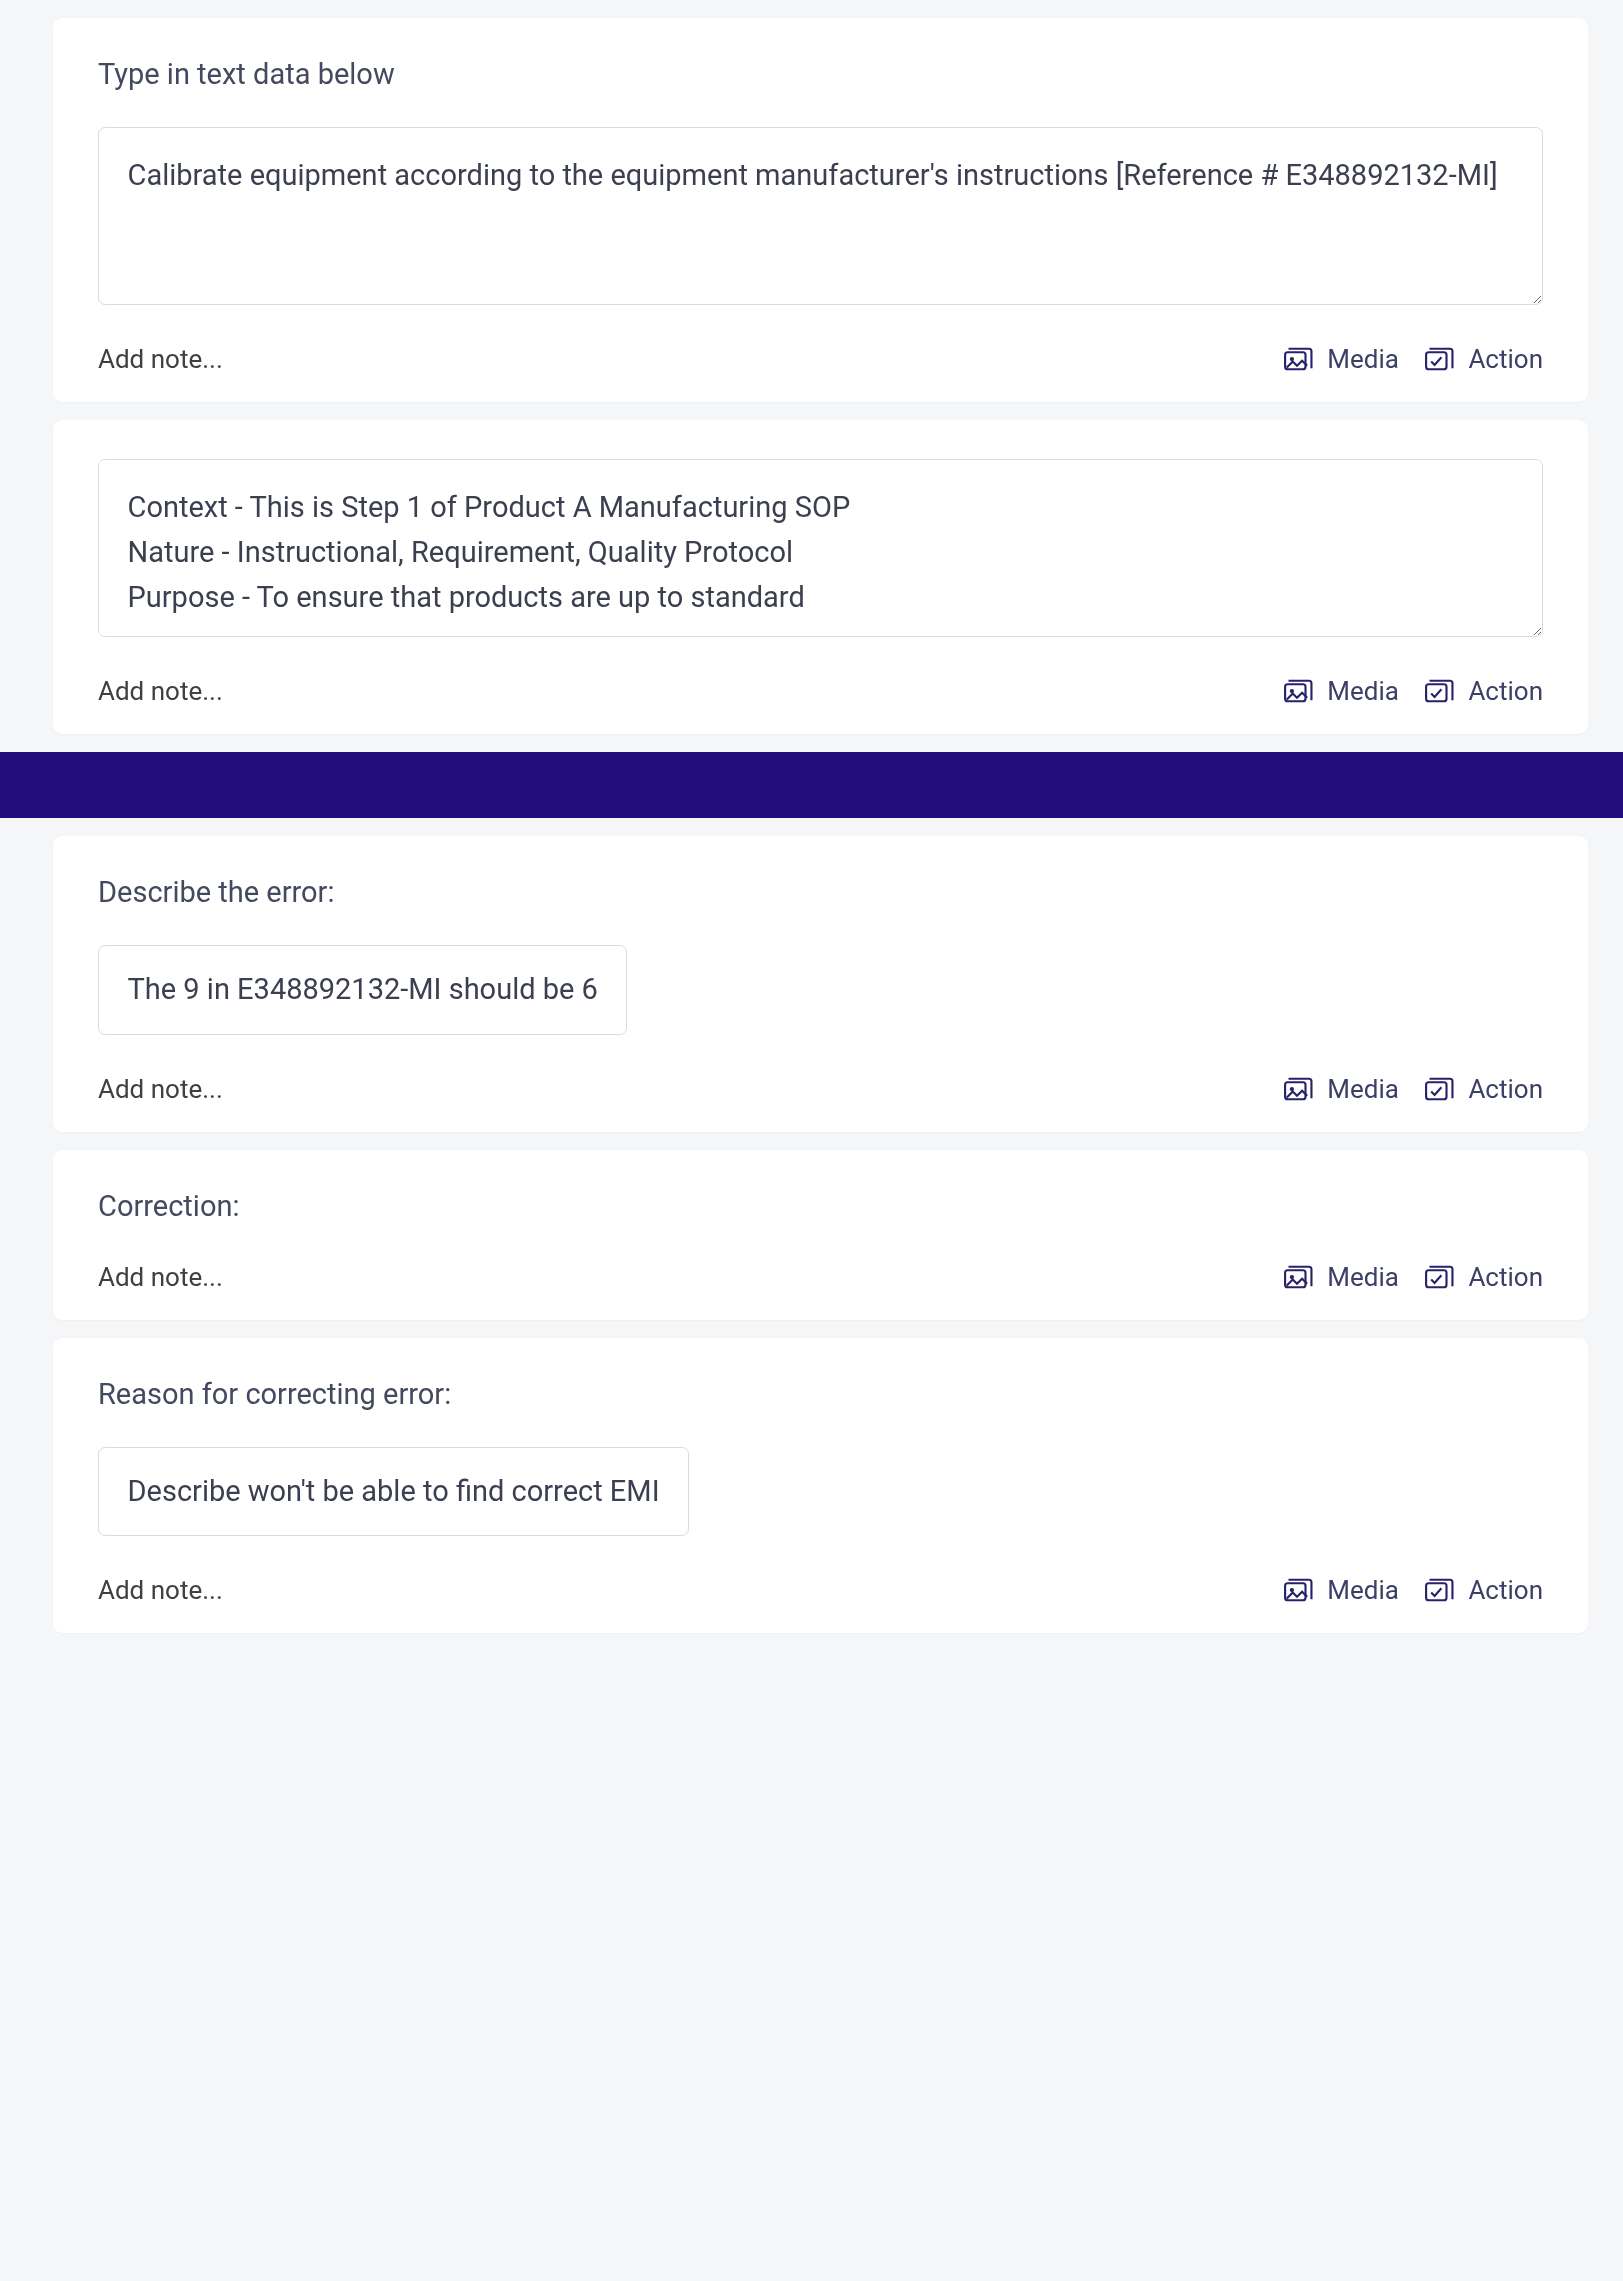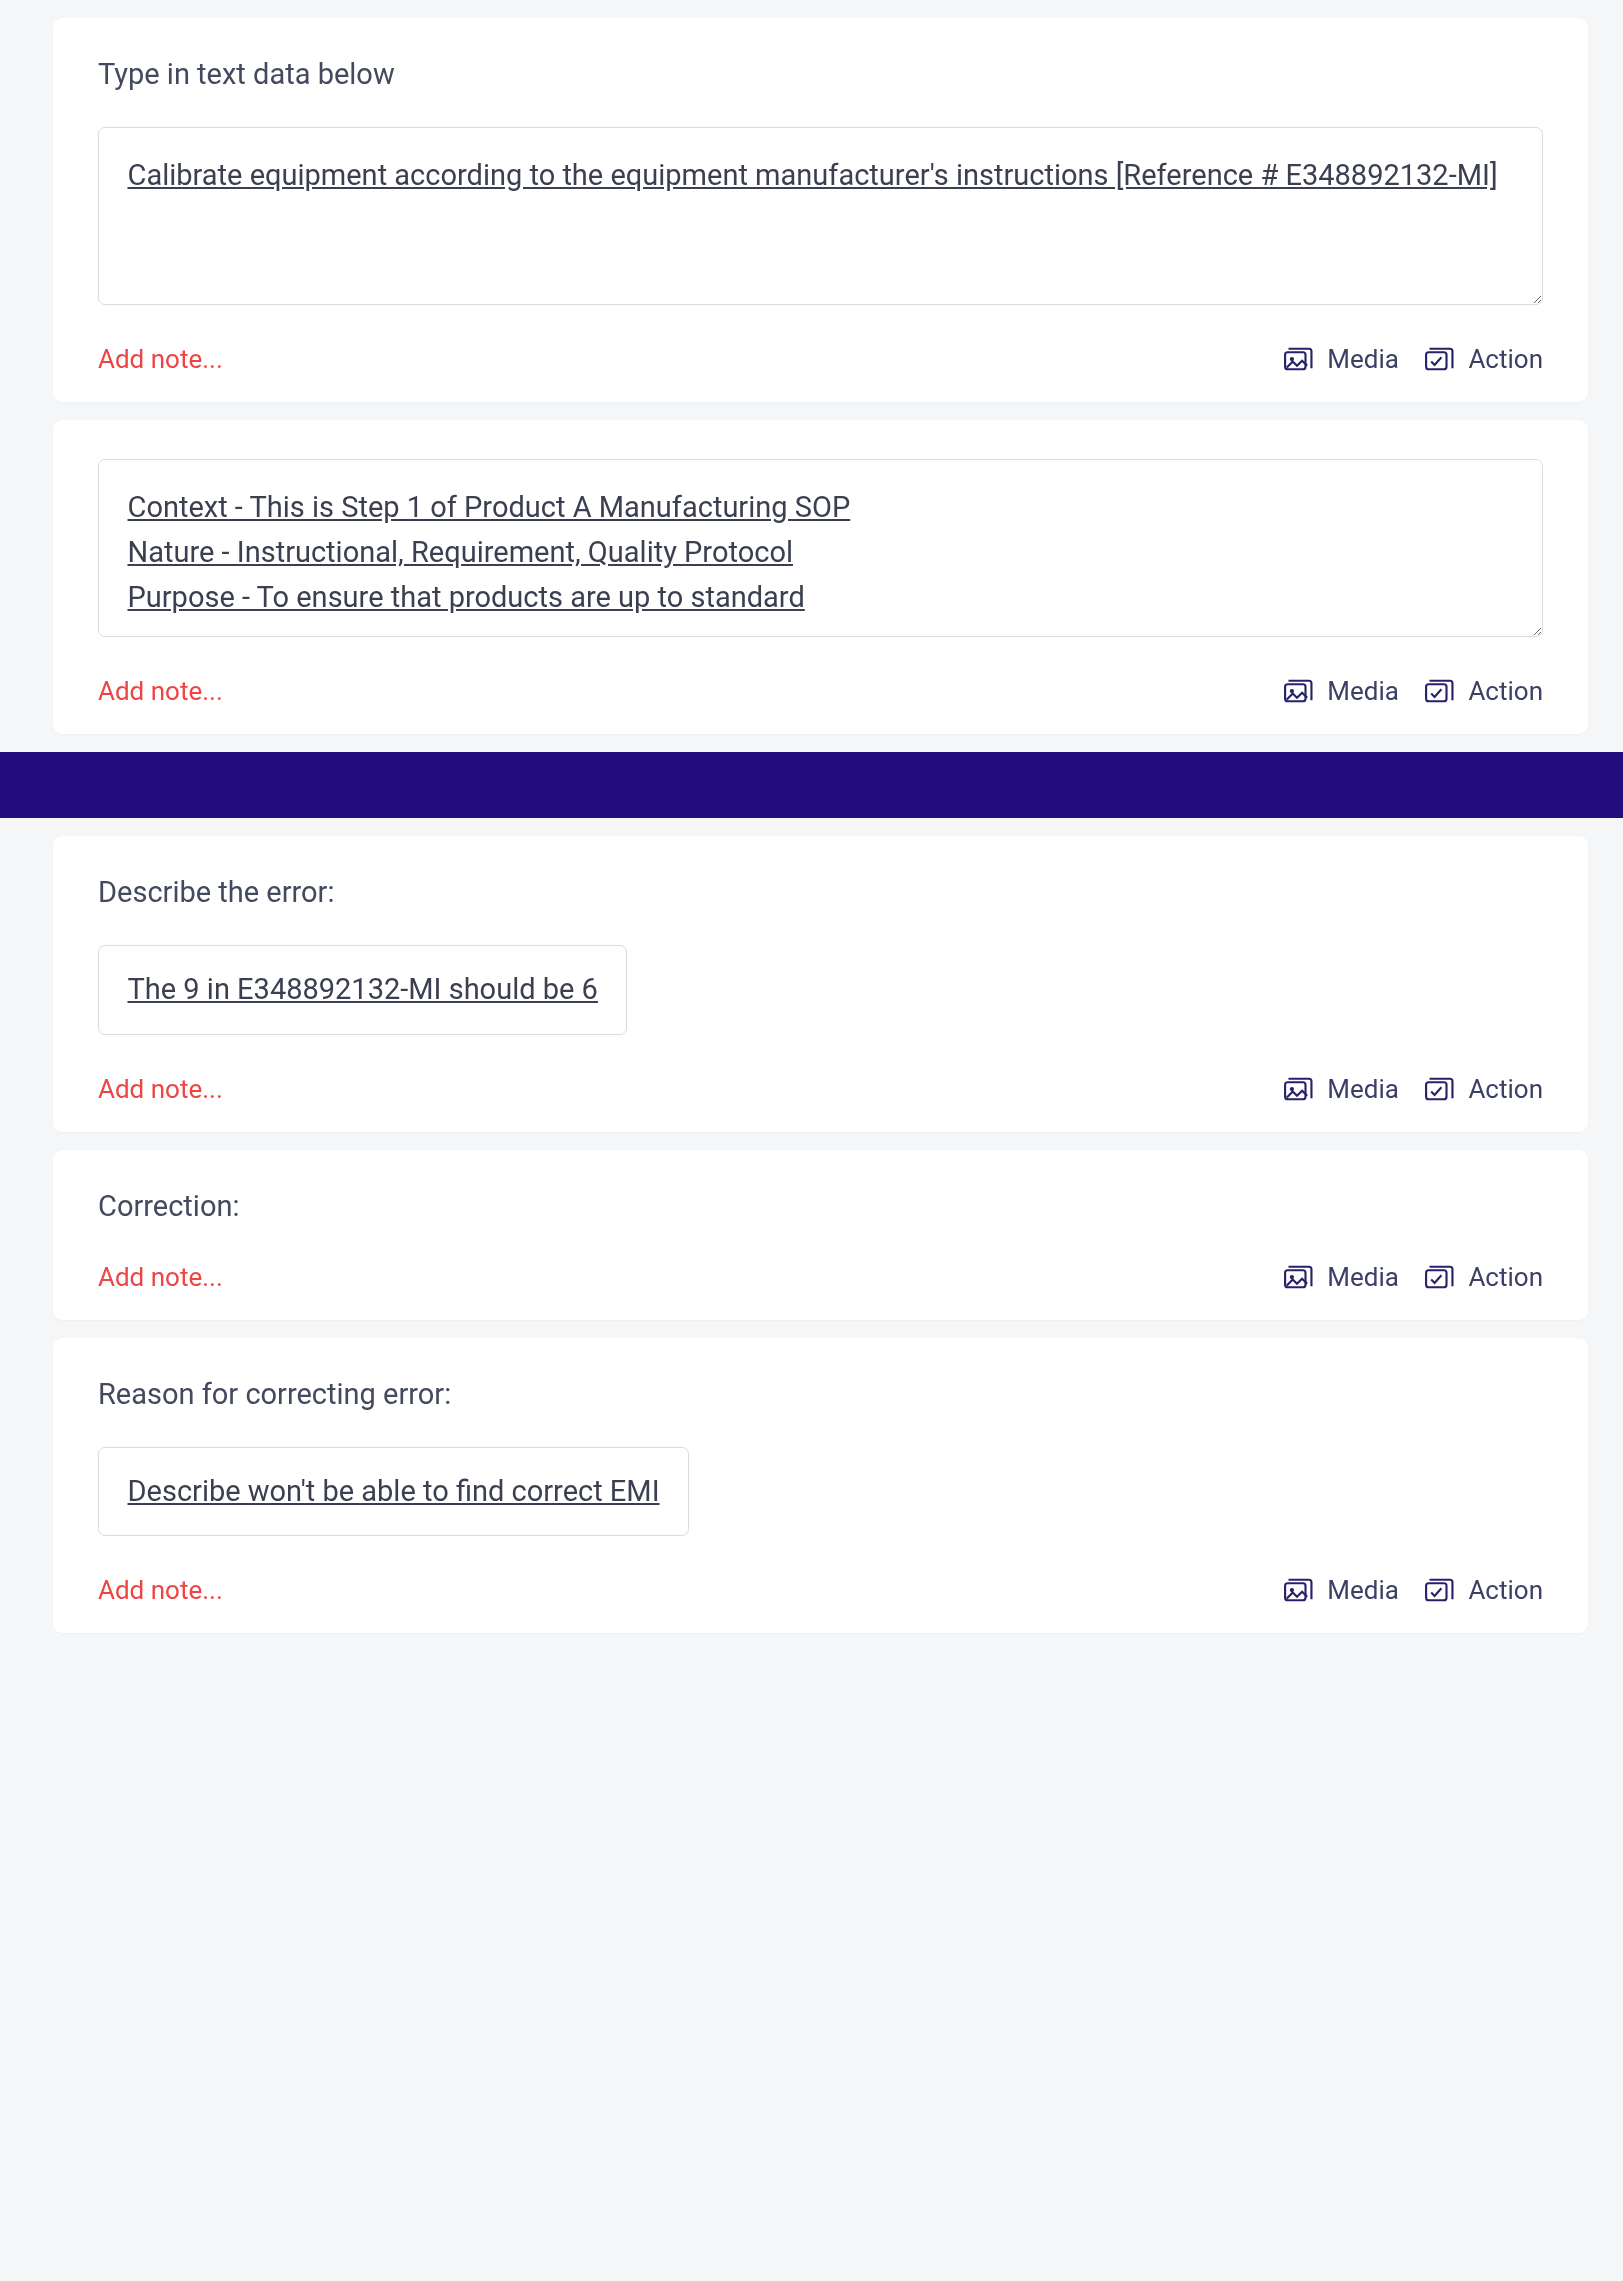--- a/index.html
+++ b/index.html
@@ -27,34 +27,33 @@
     border: 0.9px solid #d7dbe3;
     border-radius: 7.1px;
     padding: 25px 28.5px;
     font-size: 29px;
     color: #3b3f50;
     font-family: inherit;
     line-height: 1.55;
     resize: both;
     background: #ffffff;
     display: block;
-    text-decoration: underline;
   }
   .text-input.medium { min-height: 178px; }
   .text-input.short  { min-height: 0; height: auto; }
   .text-input.tall   { min-height: 241px; }
   .card-footer {
     margin-top: 36px;
     display: flex;
     align-items: center;
     justify-content: space-between;
   }
   .add-note {
     font-size: 26px;
-    color: #ef4444;
+    color: #404040;
     cursor: pointer;
   }
   .footer-actions {
     display: flex;
     align-items: center;
     gap: 21px;
   }
   .footer-btn {
     display: flex;
     align-items: center;

